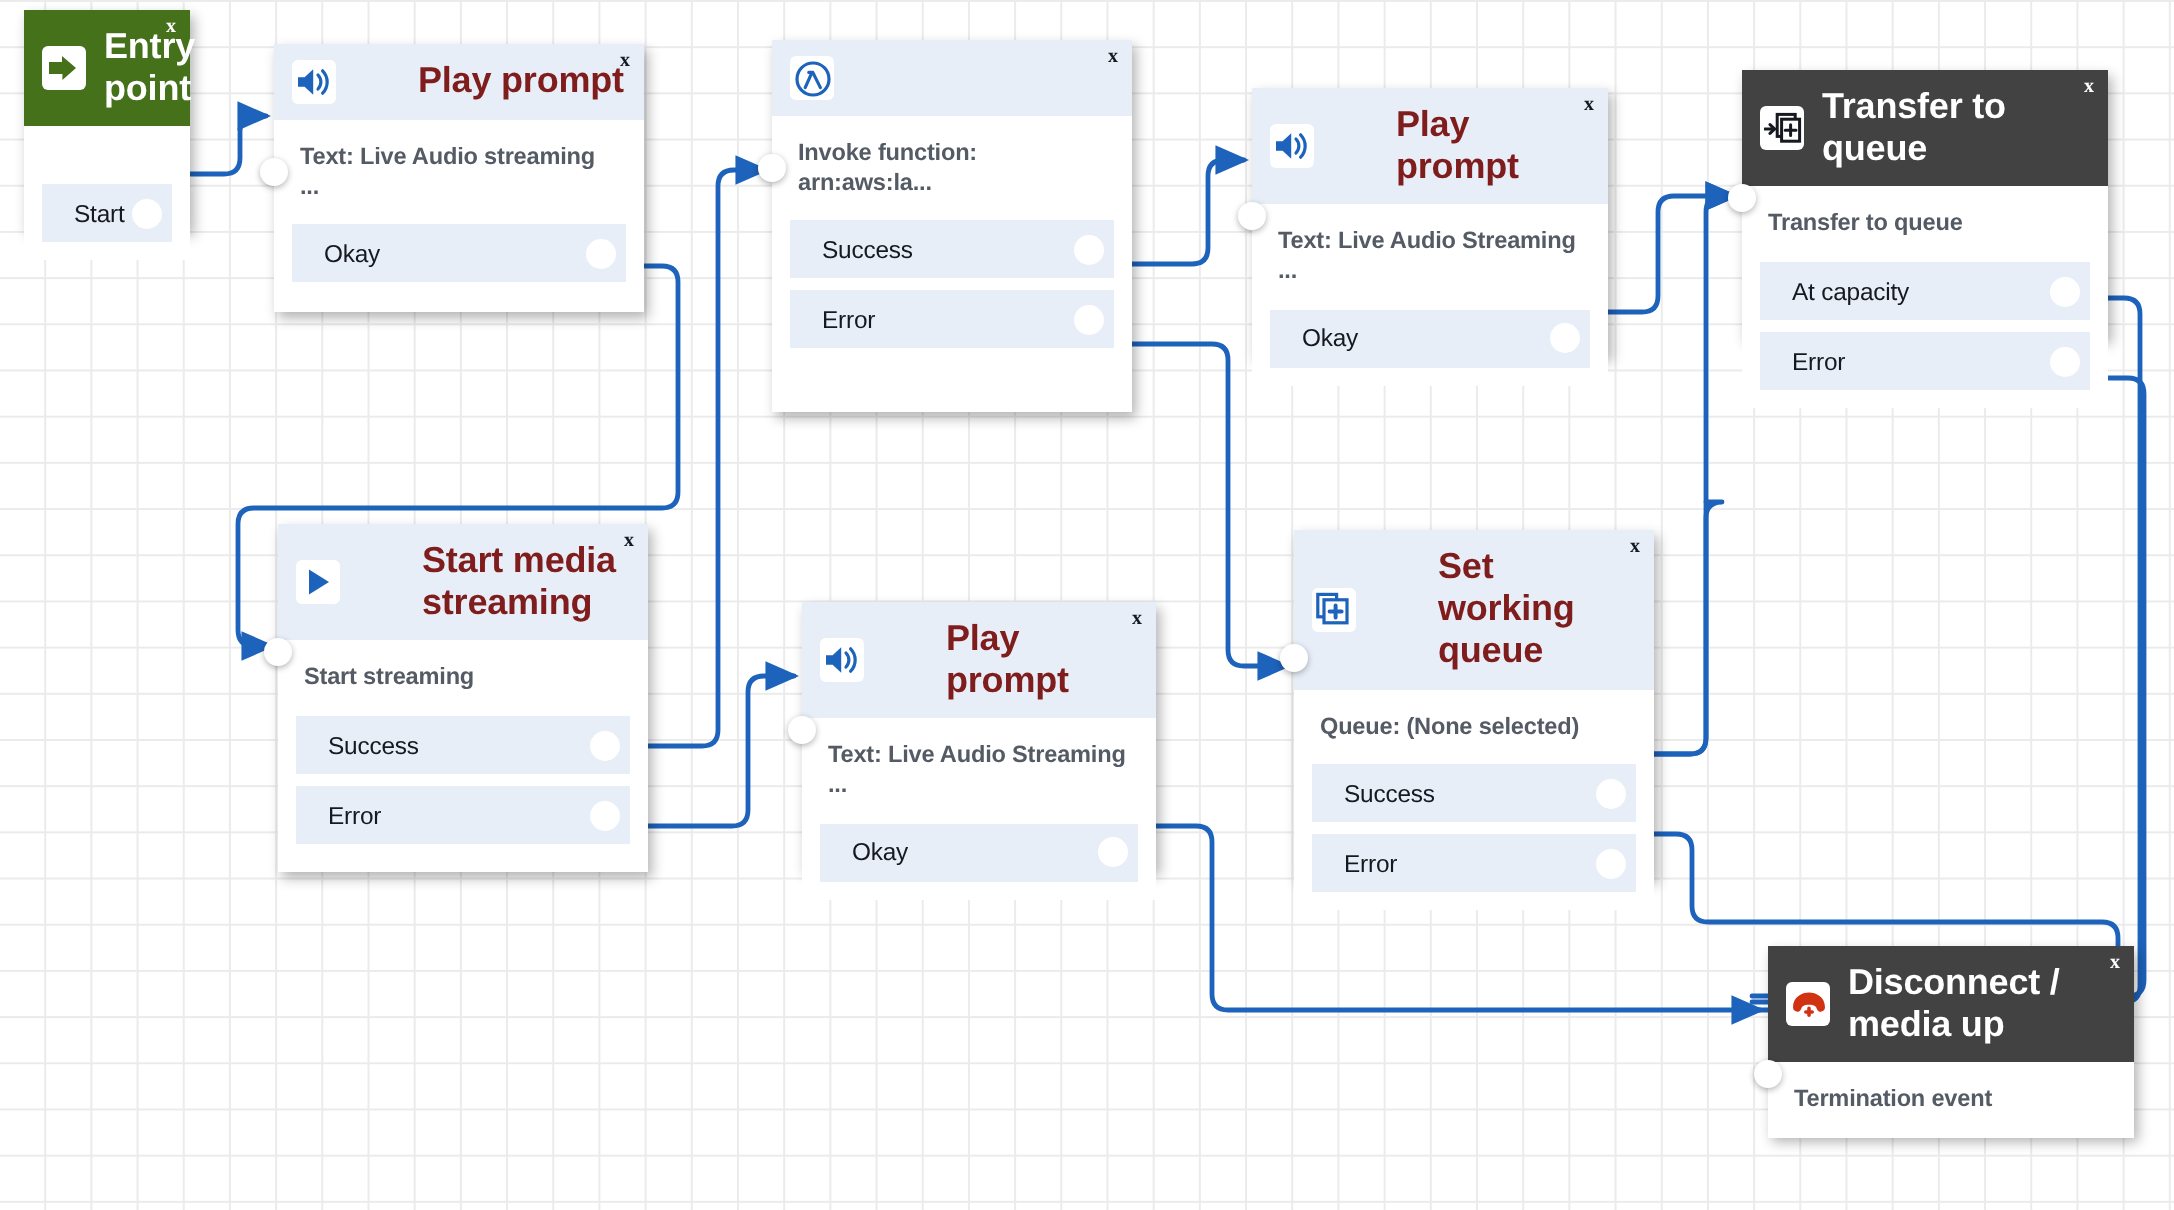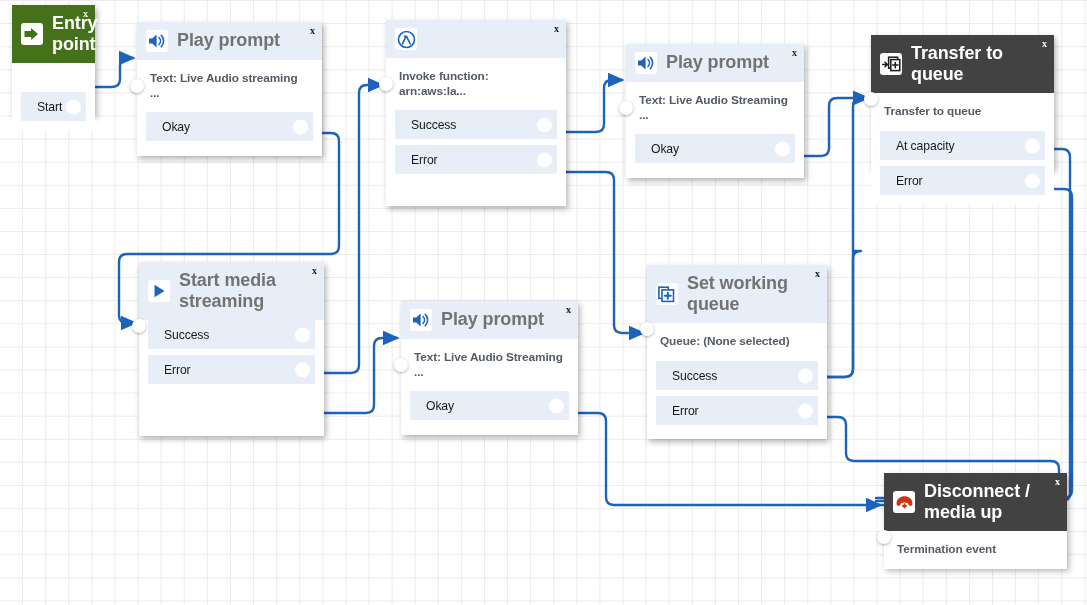--- a/index.html
+++ b/index.html
@@ -61,21 +61,21 @@
     justify-content: center;
   }
   .node-icon svg { display: block; }
 
   .node-title {
     font-size: 18px;
     font-weight: bold;
     line-height: 1.18;
     letter-spacing: -0.1px;
   }
-  .node-header.blue  .node-title { color: #737373; }
+  .node-header.blue  .node-title { color: #7f1d1d; margin-left: 32px; }
   .node-header.green .node-title { color: #ffffff; }
   .node-header.dark  .node-title { color: #ffffff; }
 
   .node-close {
     position: absolute;
     top: 4px;
     right: 7px;
     font-size: 10px;
     font-weight: bold;
     line-height: 1;
@@ -286,20 +286,21 @@
       <div class="in-dot" style="top: 57px;"></div>
       <div class="node-header blue">
         <span class="node-icon">
           <svg width="16" height="16" viewBox="0 0 16 16">
             <path d="M3.5 1.8 L13.5 8 L3.5 14.2 z" fill="#1d62bb"></path>
           </svg>
         </span>
         <span class="node-title">Start media streaming</span>
         <span class="node-close">x</span>
       </div>
+      <div class="node-body">Start streaming</div>
       <div class="ports">
         <div class="port">
           <span class="port-label">Success</span>
           <span class="port-dot"></span>
         </div>
         <div class="port">
           <span class="port-label">Error</span>
           <span class="port-dot"></span>
         </div>
       </div>

